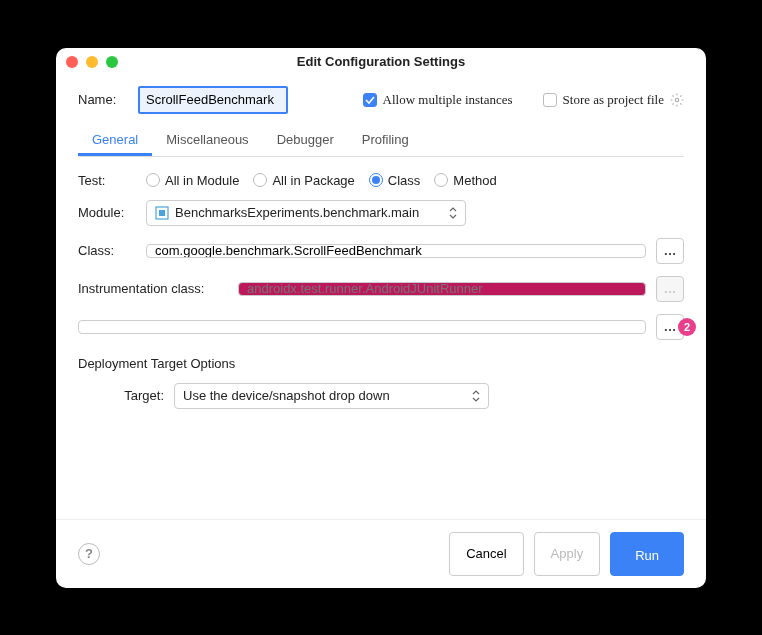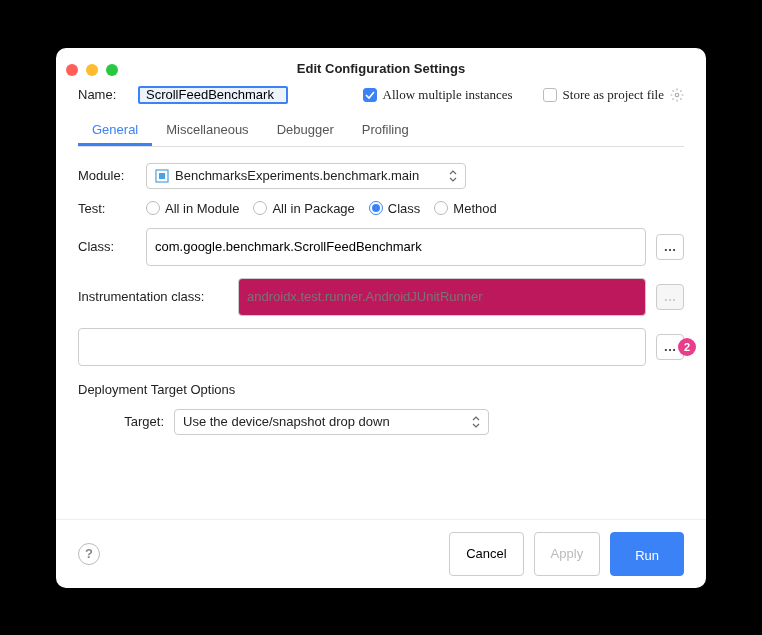--- a/index.html
+++ b/index.html
@@ -20,21 +20,21 @@
       background: #fff;
       border-radius: 10px;
       box-shadow: 0 20px 60px rgba(0,0,0,0.5);
       position: relative;
       display: flex;
       flex-direction: column;
     }
     .titlebar {
       height: 28px;
       display: flex;
-      align-items: flex-end;
+      align-items: center;
       padding: 0 10px;
       position: relative;
     }
     .traffic { display: flex; gap: 8px; }
     .tlight { width: 12px; height: 12px; border-radius: 50%; }
     .tlight.red { background: #ff5f57; }
     .tlight.yellow { background: #febc2e; }
     .tlight.green { background: #28c840; }
     .title {
       position: absolute;
@@ -53,21 +53,21 @@
     }
     .row {
       display: flex;
       align-items: center;
       gap: 10px;
       margin-bottom: 12px;
     }
     .label { min-width: 50px; }
     .name-input {
       width: 150px;
-      height: 18px;
+      height: 28px;
       border: 2px solid #3b82f6;
       background: #edf3fd;
       padding: 2px 6px;
       font-size: 13px;
       font-family: inherit;
       border-radius: 2px;
     }
     .checkbox-group { display: flex; align-items: center; gap: 6px; font-family: Liberation Serif, serif; }
     .checkbox {
       width: 14px; height: 14px;
@@ -146,21 +146,21 @@
       justify-content: center;
     }
     .radio-circle.selected { border-color: #3b82f6; }
     .radio-circle.selected::after {
       content: '';
       width: 8px; height: 8px;
       background: #3b82f6;
       border-radius: 50%;
     }
     .text-input {
-      height: 38px;
+      height: 14px;
       border: 1px solid #ccc;
       border-radius: 4px;
       padding: 0 8px;
       font-size: 13px;
       font-family: inherit;
       flex: 1;
     }
     .text-input.disabled {
       background: #be185d;
       color: #bbb;
@@ -274,38 +274,20 @@
             </svg>
         </span>
       </div>
     </div>
 
     <div class="tabs">
       <div class="tab active">General</div>
       <div class="tab">Miscellaneous</div>
       <div class="tab">Debugger</div>
       <div class="tab">Profiling</div>
-    </div>
-
-    <div class="form-row">
-      <span class="form-label">Module:</span>
-      <div class="select" style="width:320px">
-        <span class="mod-icon">
-          <svg width="14" height="14" viewBox="0 0 14 14">
-              <rect x="1" y="1" width="12" height="12" fill="none" stroke="#4aa3e0" stroke-width="1.2"></rect>
-              <rect x="4" y="4" width="6" height="6" fill="#4aa3e0"></rect>
-            </svg>
-        </span>
-        <span>BenchmarksExperiments.benchmark.main</span>
-        <span class="chev">
-          <svg width="8" height="12" viewBox="0 0 8 12">
-              <path d="M1 4 L4 1 L7 4 M1 8 L4 11 L7 8" stroke="#666" stroke-width="1.2" fill="none"></path>
-            </svg>
-        </span>
-      </div>
     </div>
 
     <div class="form-row">
       <span class="form-label">Test:</span>
       <div class="radio-group">
         <label class="radio">
           <span class="radio-circle"></span>
           <span>All in Module</span>
         </label>
         <label class="radio">
@@ -317,20 +299,38 @@
           <span>Class</span>
         </label>
         <label class="radio">
           <span class="radio-circle"></span>
           <span>Method</span>
         </label>
       </div>
     </div>
 
     <div class="form-row">
+      <span class="form-label">Module:</span>
+      <div class="select" style="width:320px">
+        <span class="mod-icon">
+          <svg width="14" height="14" viewBox="0 0 14 14">
+              <rect x="1" y="1" width="12" height="12" fill="none" stroke="#4aa3e0" stroke-width="1.2"></rect>
+              <rect x="4" y="4" width="6" height="6" fill="#4aa3e0"></rect>
+            </svg>
+        </span>
+        <span>BenchmarksExperiments.benchmark.main</span>
+        <span class="chev">
+          <svg width="8" height="12" viewBox="0 0 8 12">
+              <path d="M1 4 L4 1 L7 4 M1 8 L4 11 L7 8" stroke="#666" stroke-width="1.2" fill="none"></path>
+            </svg>
+        </span>
+      </div>
+    </div>
+
+    <div class="form-row">
       <span class="form-label">Class:</span>
       <input class="text-input" value="com.google.benchmark.ScrollFeedBenchmark" style="">
       <div class="browse-btn">…</div>
     </div>
 
     <div class="form-row">
       <span class="form-label wide">Instrumentation class:</span>
       <input class="text-input disabled" disabled="" placeholder="androidx.test.runner.AndroidJUnitRunner" style="">
       <div class="browse-btn disabled">…</div>
     </div>

